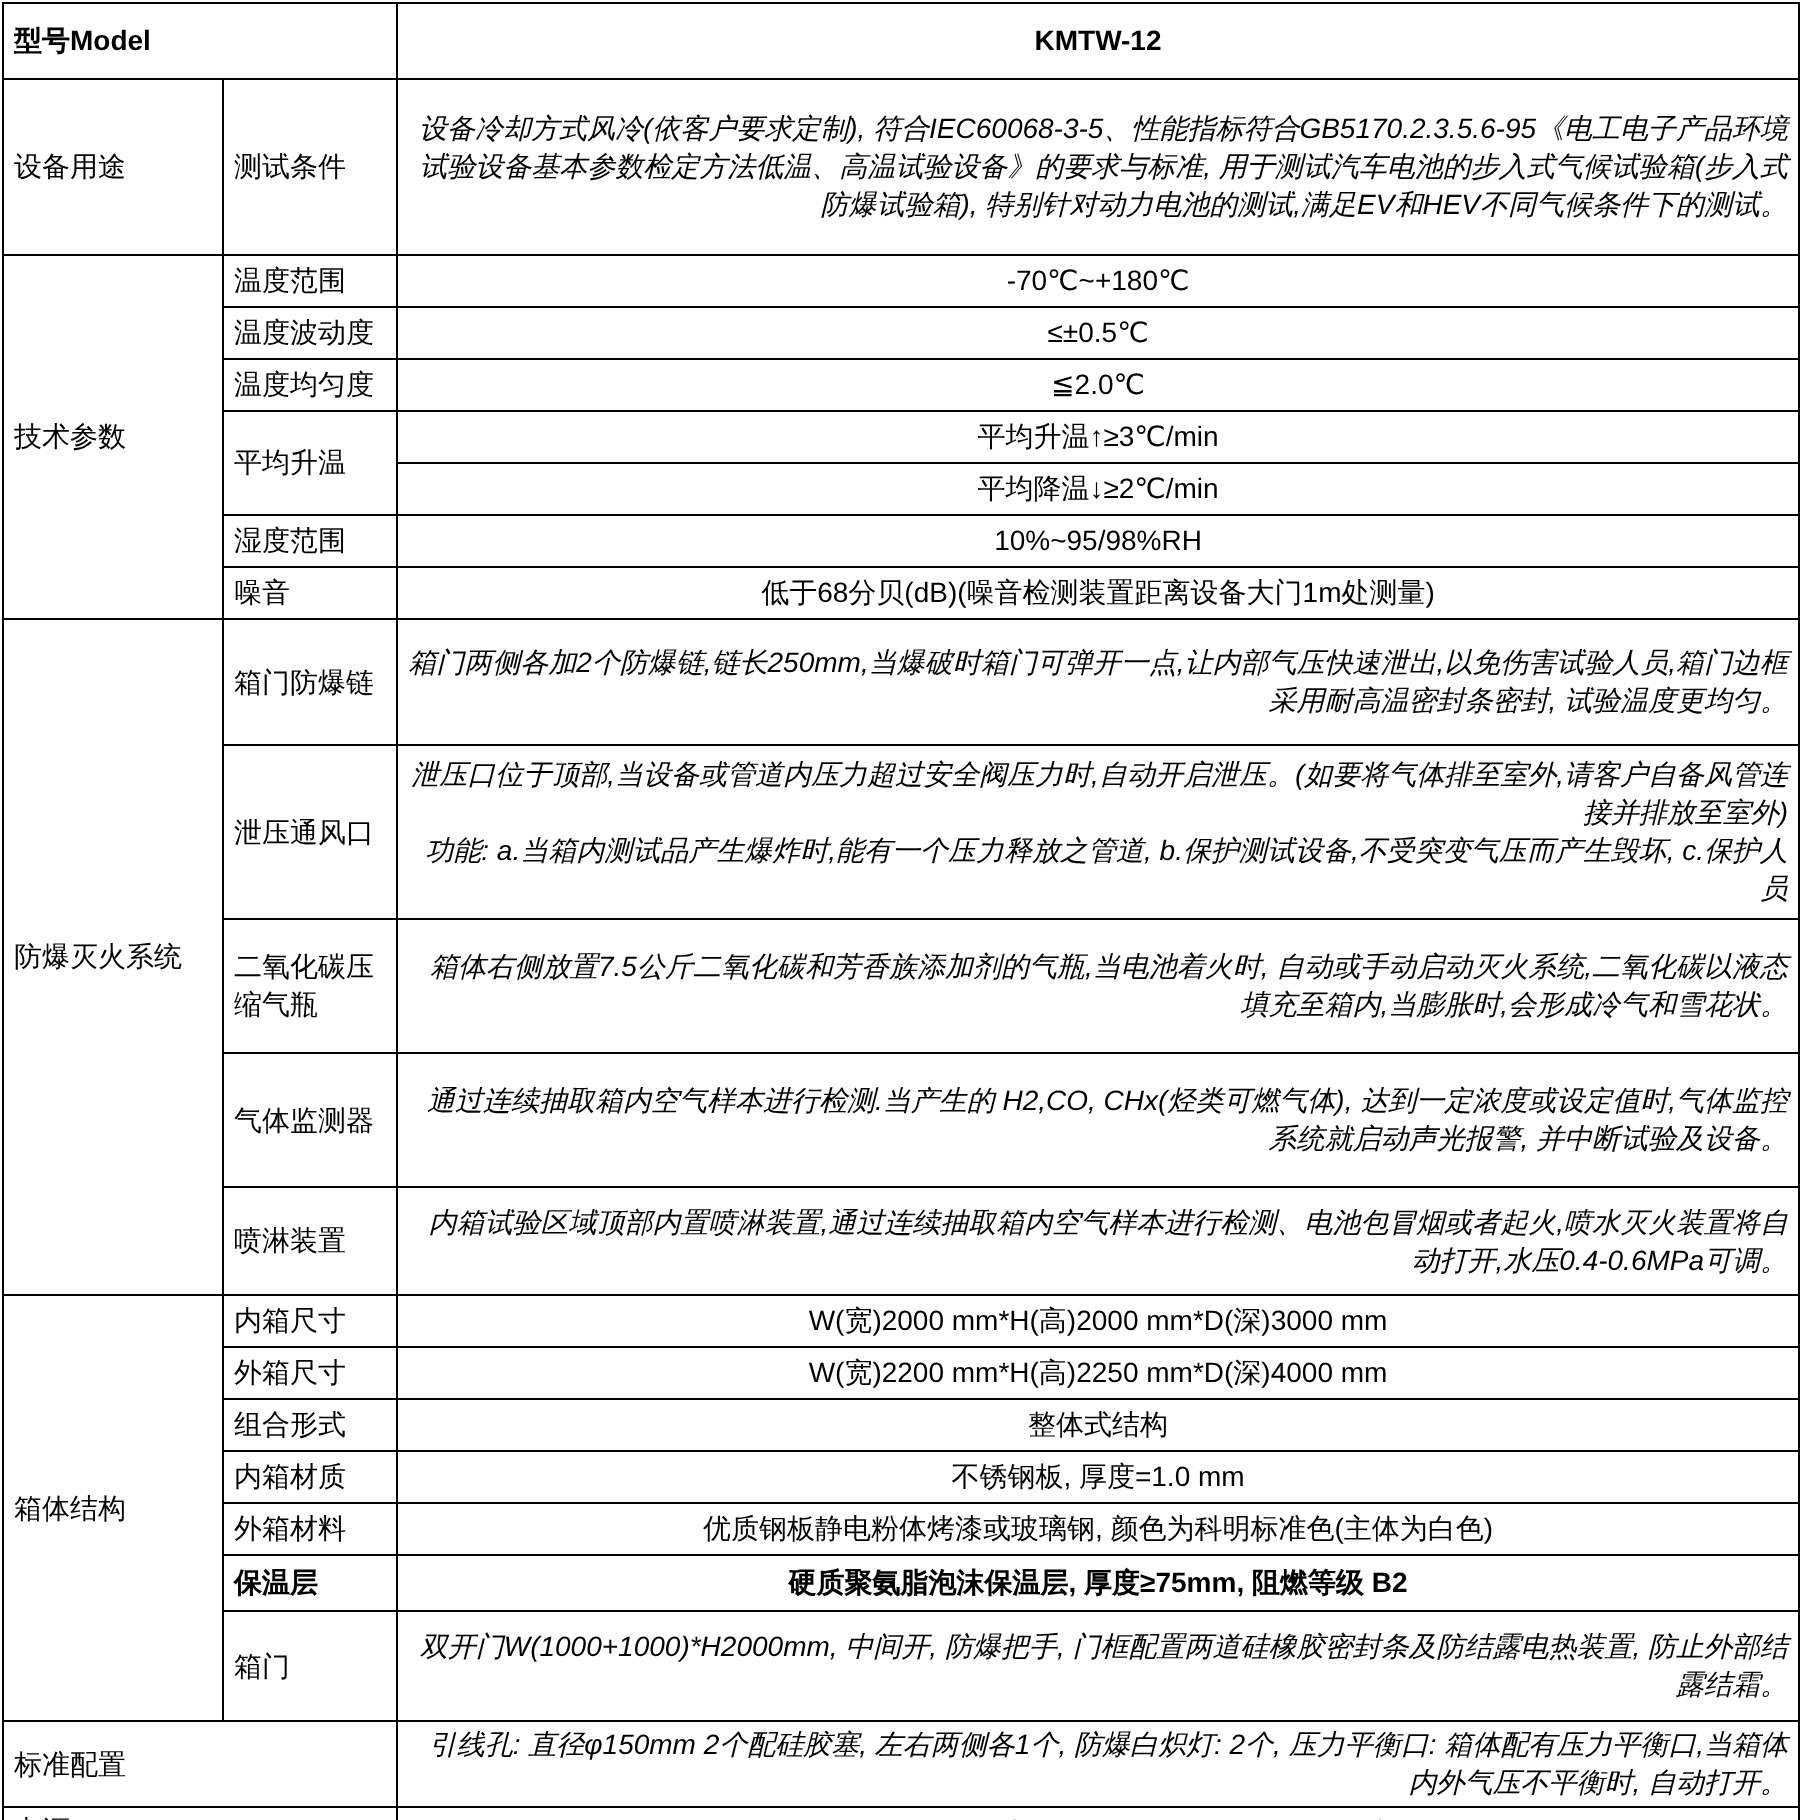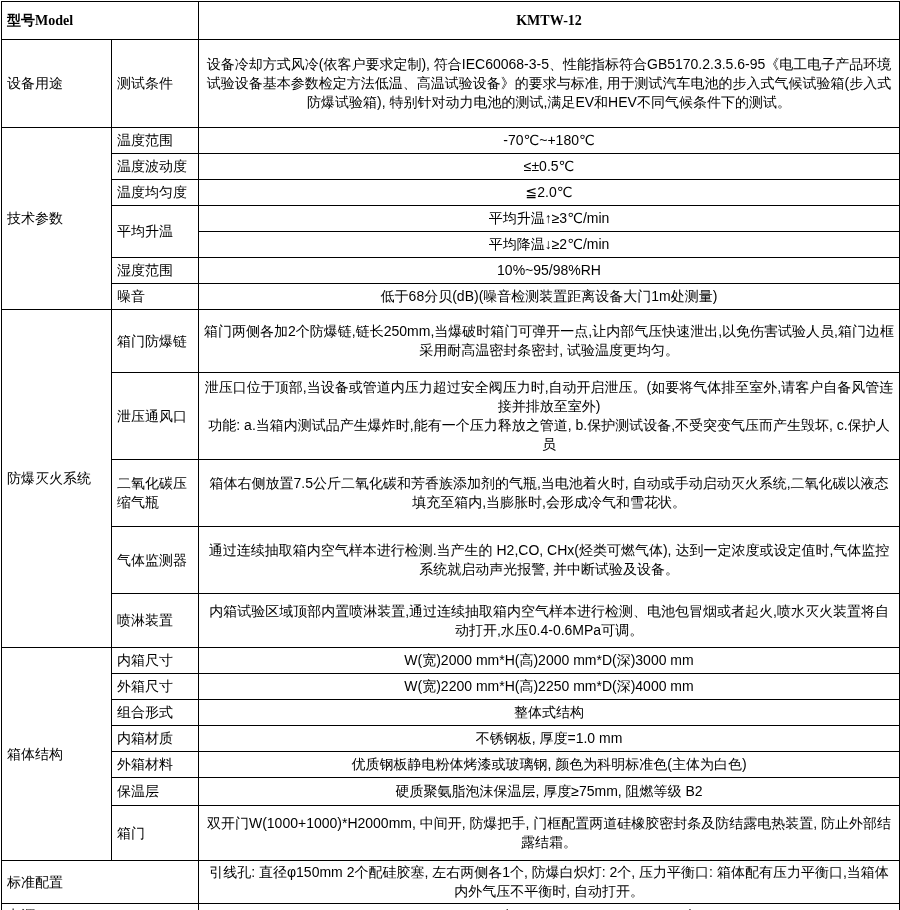--- a/index.html
+++ b/index.html
@@ -26,32 +26,32 @@
     line-height: 19px;
     overflow: hidden;
     word-break: break-word;
   }
   col.c-a { width: 110px; }
   col.c-b { width: 87px; }
   col.c-c { width: 701px; }
 
   td.lbl { text-align: left; padding-left: 7px; }
   td.val-center { text-align: center; }
-  td.para { text-align: center; white-space: pre-wrap; padding: 3px 7px; }
+  td.para { text-align: right; white-space: pre-wrap; padding: 3px 7px; font-style: italic; }
   .bold { font-weight: bold; }
 
-  tr.h38 { height: 38px; font-family: Liberation Serif, serif; }
+  tr.h38 { height: 38px; }
   tr.h88 { height: 88px; }
   tr.h26 { height: 26px; }
   tr.h63 { height: 63px; }
   tr.h87 { height: 87px; }
   tr.h67 { height: 67px; }
   tr.h53 { height: 67px; }
   tr.h54 { height: 54px; }
-  tr.h28 { height: 28px; }
+  tr.h28 { height: 28px; font-weight: bold; }
   tr.h55 { height: 55px; }
   tr.h43 { height: 43px; }
   tr.h24 { height: 24px; }
 </style>
 </head>
 <body>
 
 <div class="sheet">
   <table class="spec">
     <colgroup>

